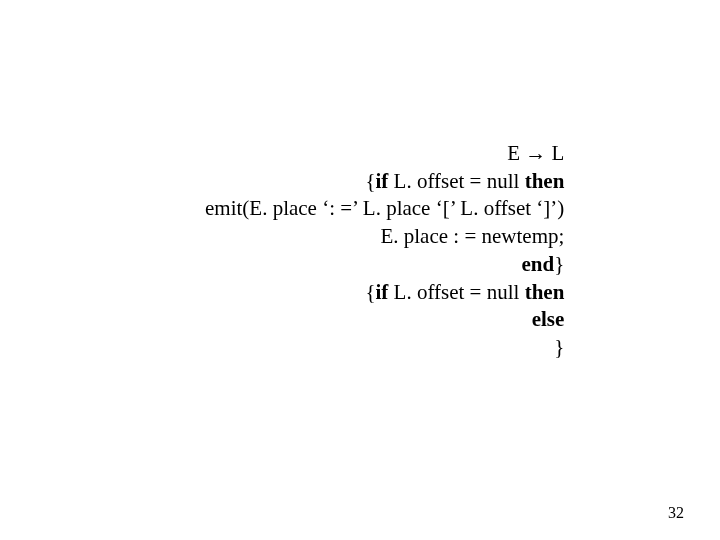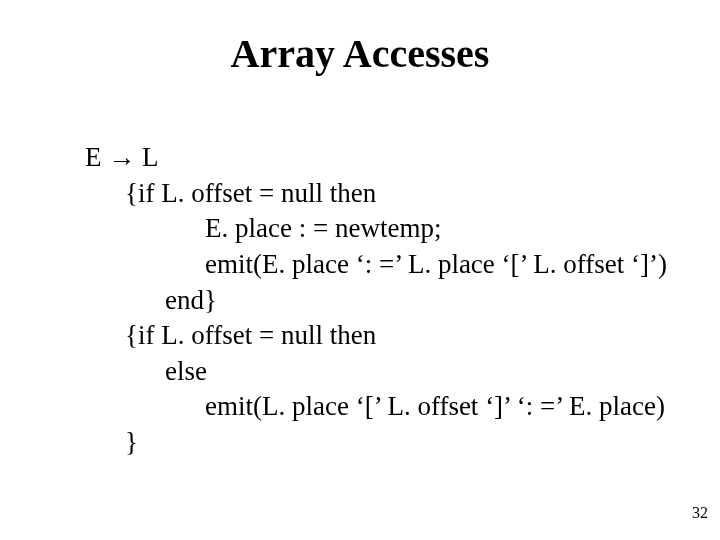--- a/index.html
+++ b/index.html
@@ -24,70 +24,69 @@
     left: 0;
     width: 100%;
     text-align: center;
     font-size: 40px;
     font-weight: bold;
   }
   .body {
     position: absolute;
     top: 140px;
     left: 85px;
-    font-size: 27px;
+    font-size: 21px;
     line-height: 1.32;
+    text-align: right;
   }
   .indent0 { padding-left: 0; }
   .indent1 { padding-left: 40px; }
   .indent2 { padding-left: 80px; }
   .indent3 { padding-left: 120px; }
-  .kw { font-weight: normal; }
+  .kw { font-weight: bold; }
   .pagenum {
     position: absolute;
-    right: 12px;
+    right: 36px;
     bottom: 18px;
     font-size: 16px;
   }
 </style>
 </head>
 <body>
 
 <div class="slide">
 
-  <div class="title">Array Accesses</div>
 
   <div class="body">
 
     <div class="indent0">E → L</div>
 
     <div class="indent1">
       <span>{</span><span class="kw">if</span><span>  L. offset  =  null  </span><span class="kw">then</span>
     </div>
 
 
 
+    <div class="indent3">emit(E. place  ‘: =’  L. place  ‘[’  L. offset  ‘]’)</div>
     <div class="indent3">E. place : = newtemp;</div>
-    <div class="indent3">emit(E. place  ‘: =’  L. place  ‘[’  L. offset  ‘]’)</div>
 
     <div class="indent2">
       <span class="kw">end</span><span>}</span>
     </div>
 
 
     <div class="indent1">
       <span>{</span><span class="kw">if</span><span>  L. offset  =  null  </span><span class="kw">then</span>
     </div>
 
 
     <div class="indent2">
       <span class="kw">else</span>
     </div>
 
-    <div class="indent3">emit(L. place  ‘[’  L. offset  ‘]’  ‘: =’  E. place)</div>
 
     <div class="indent1">}</div>
 
   </div>
 
   <div class="pagenum">32</div>
 
 </div>
 
 </body></html>

